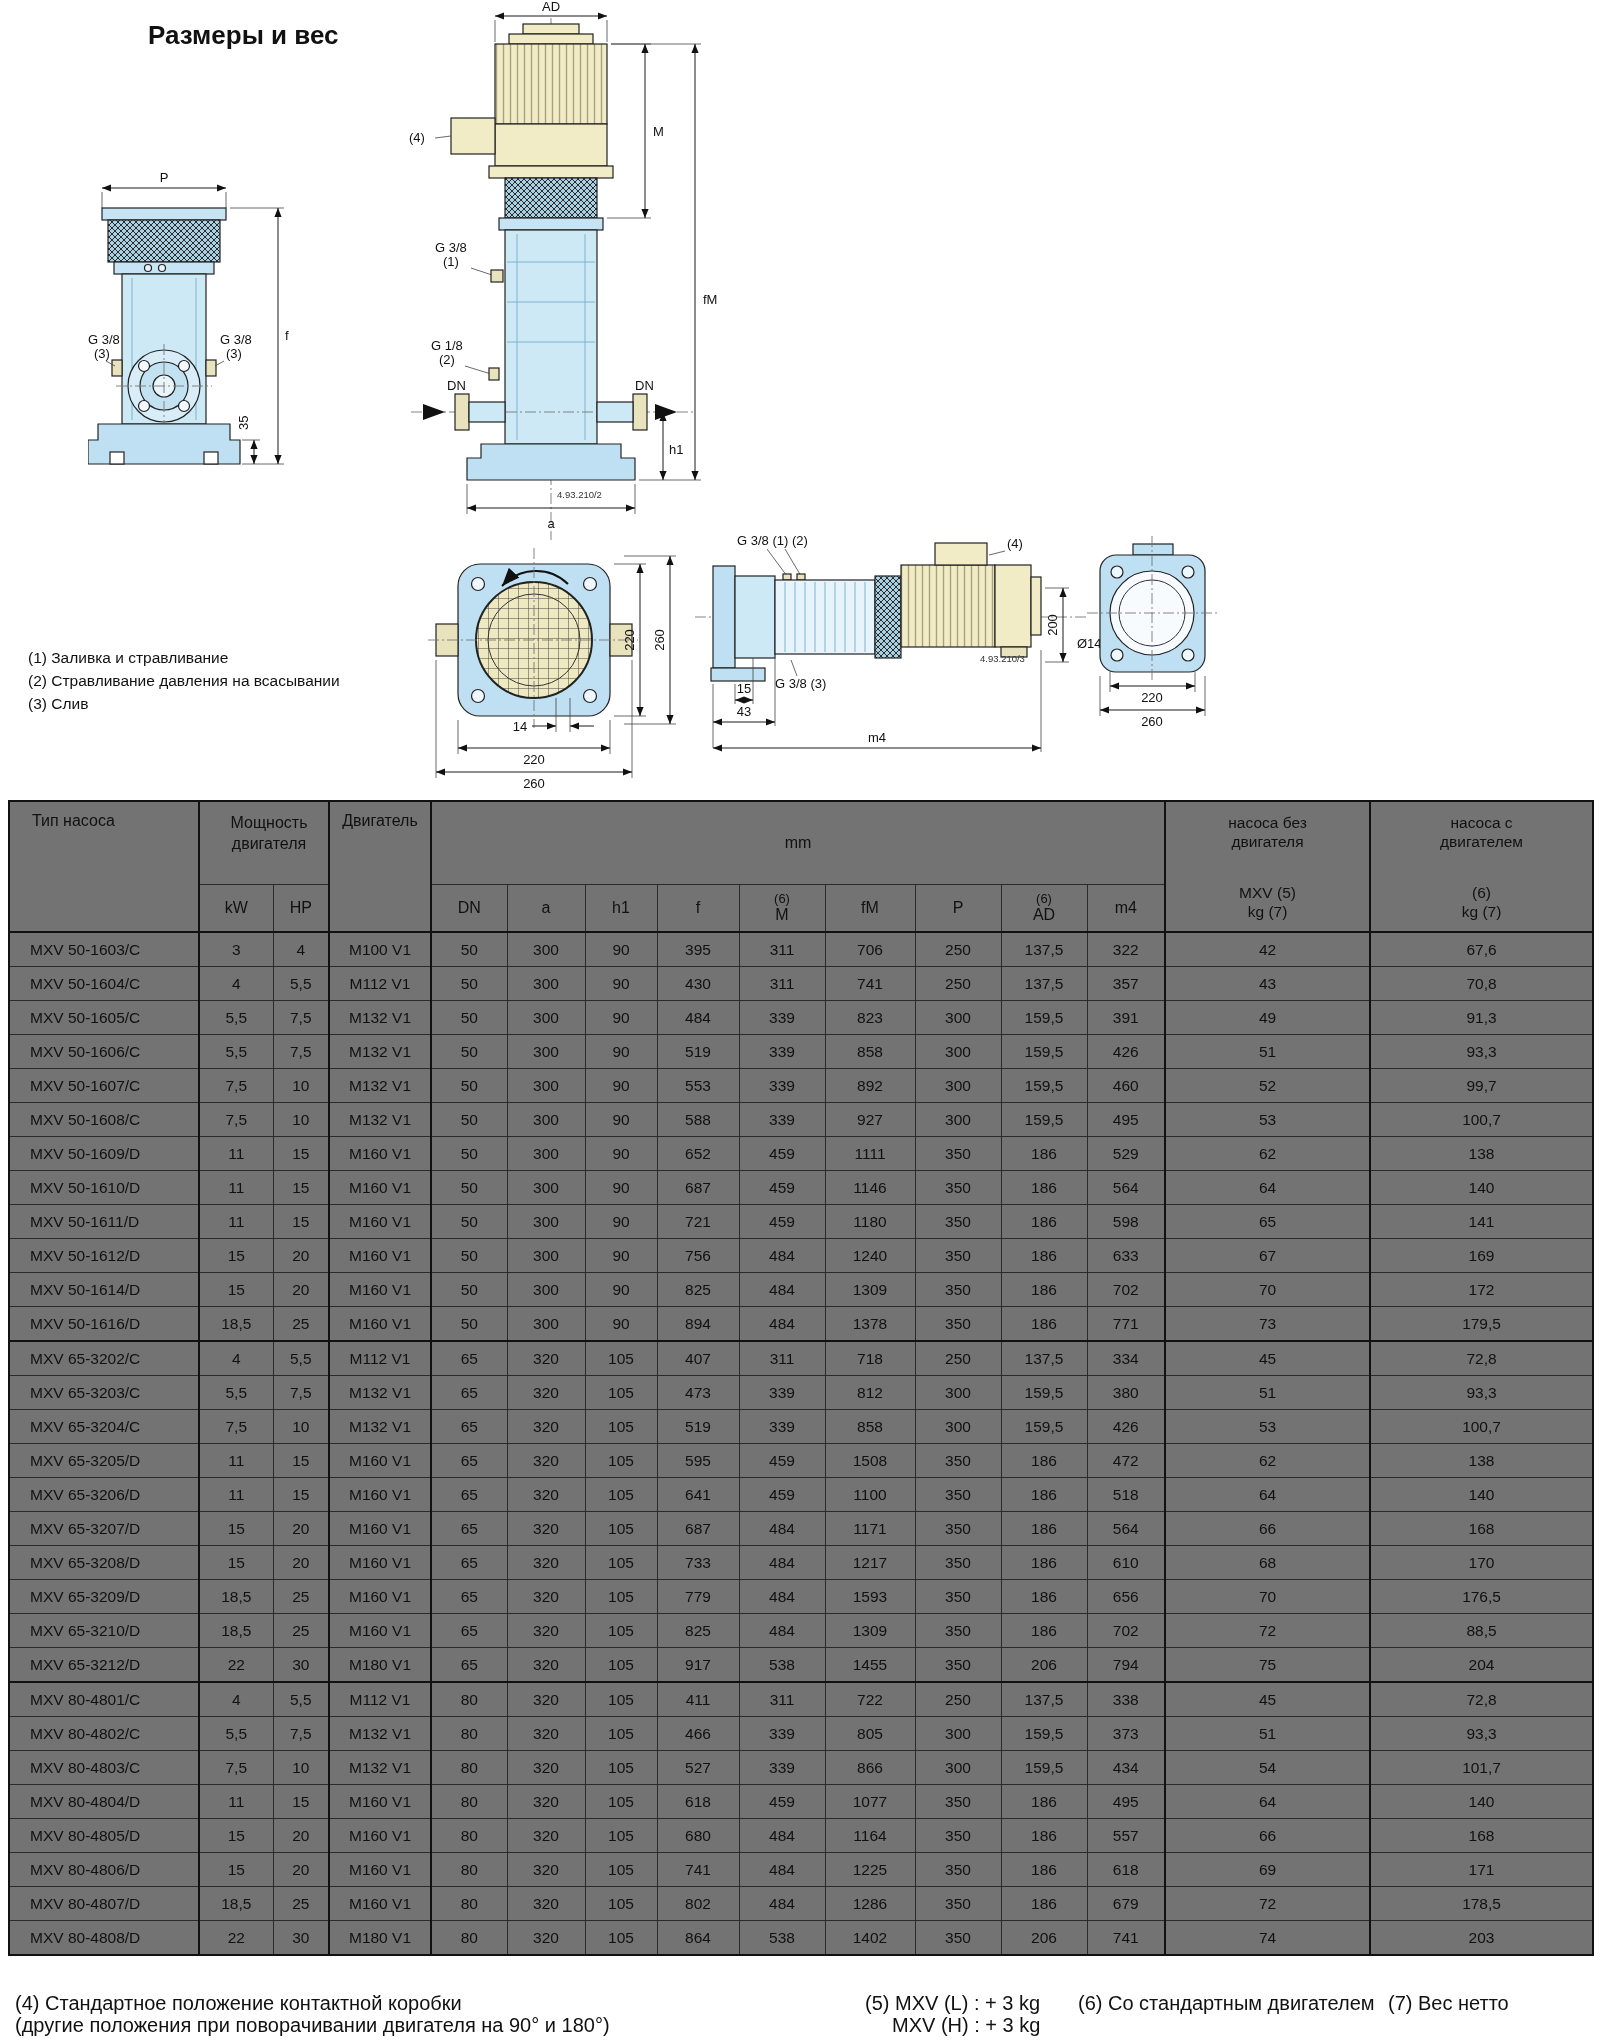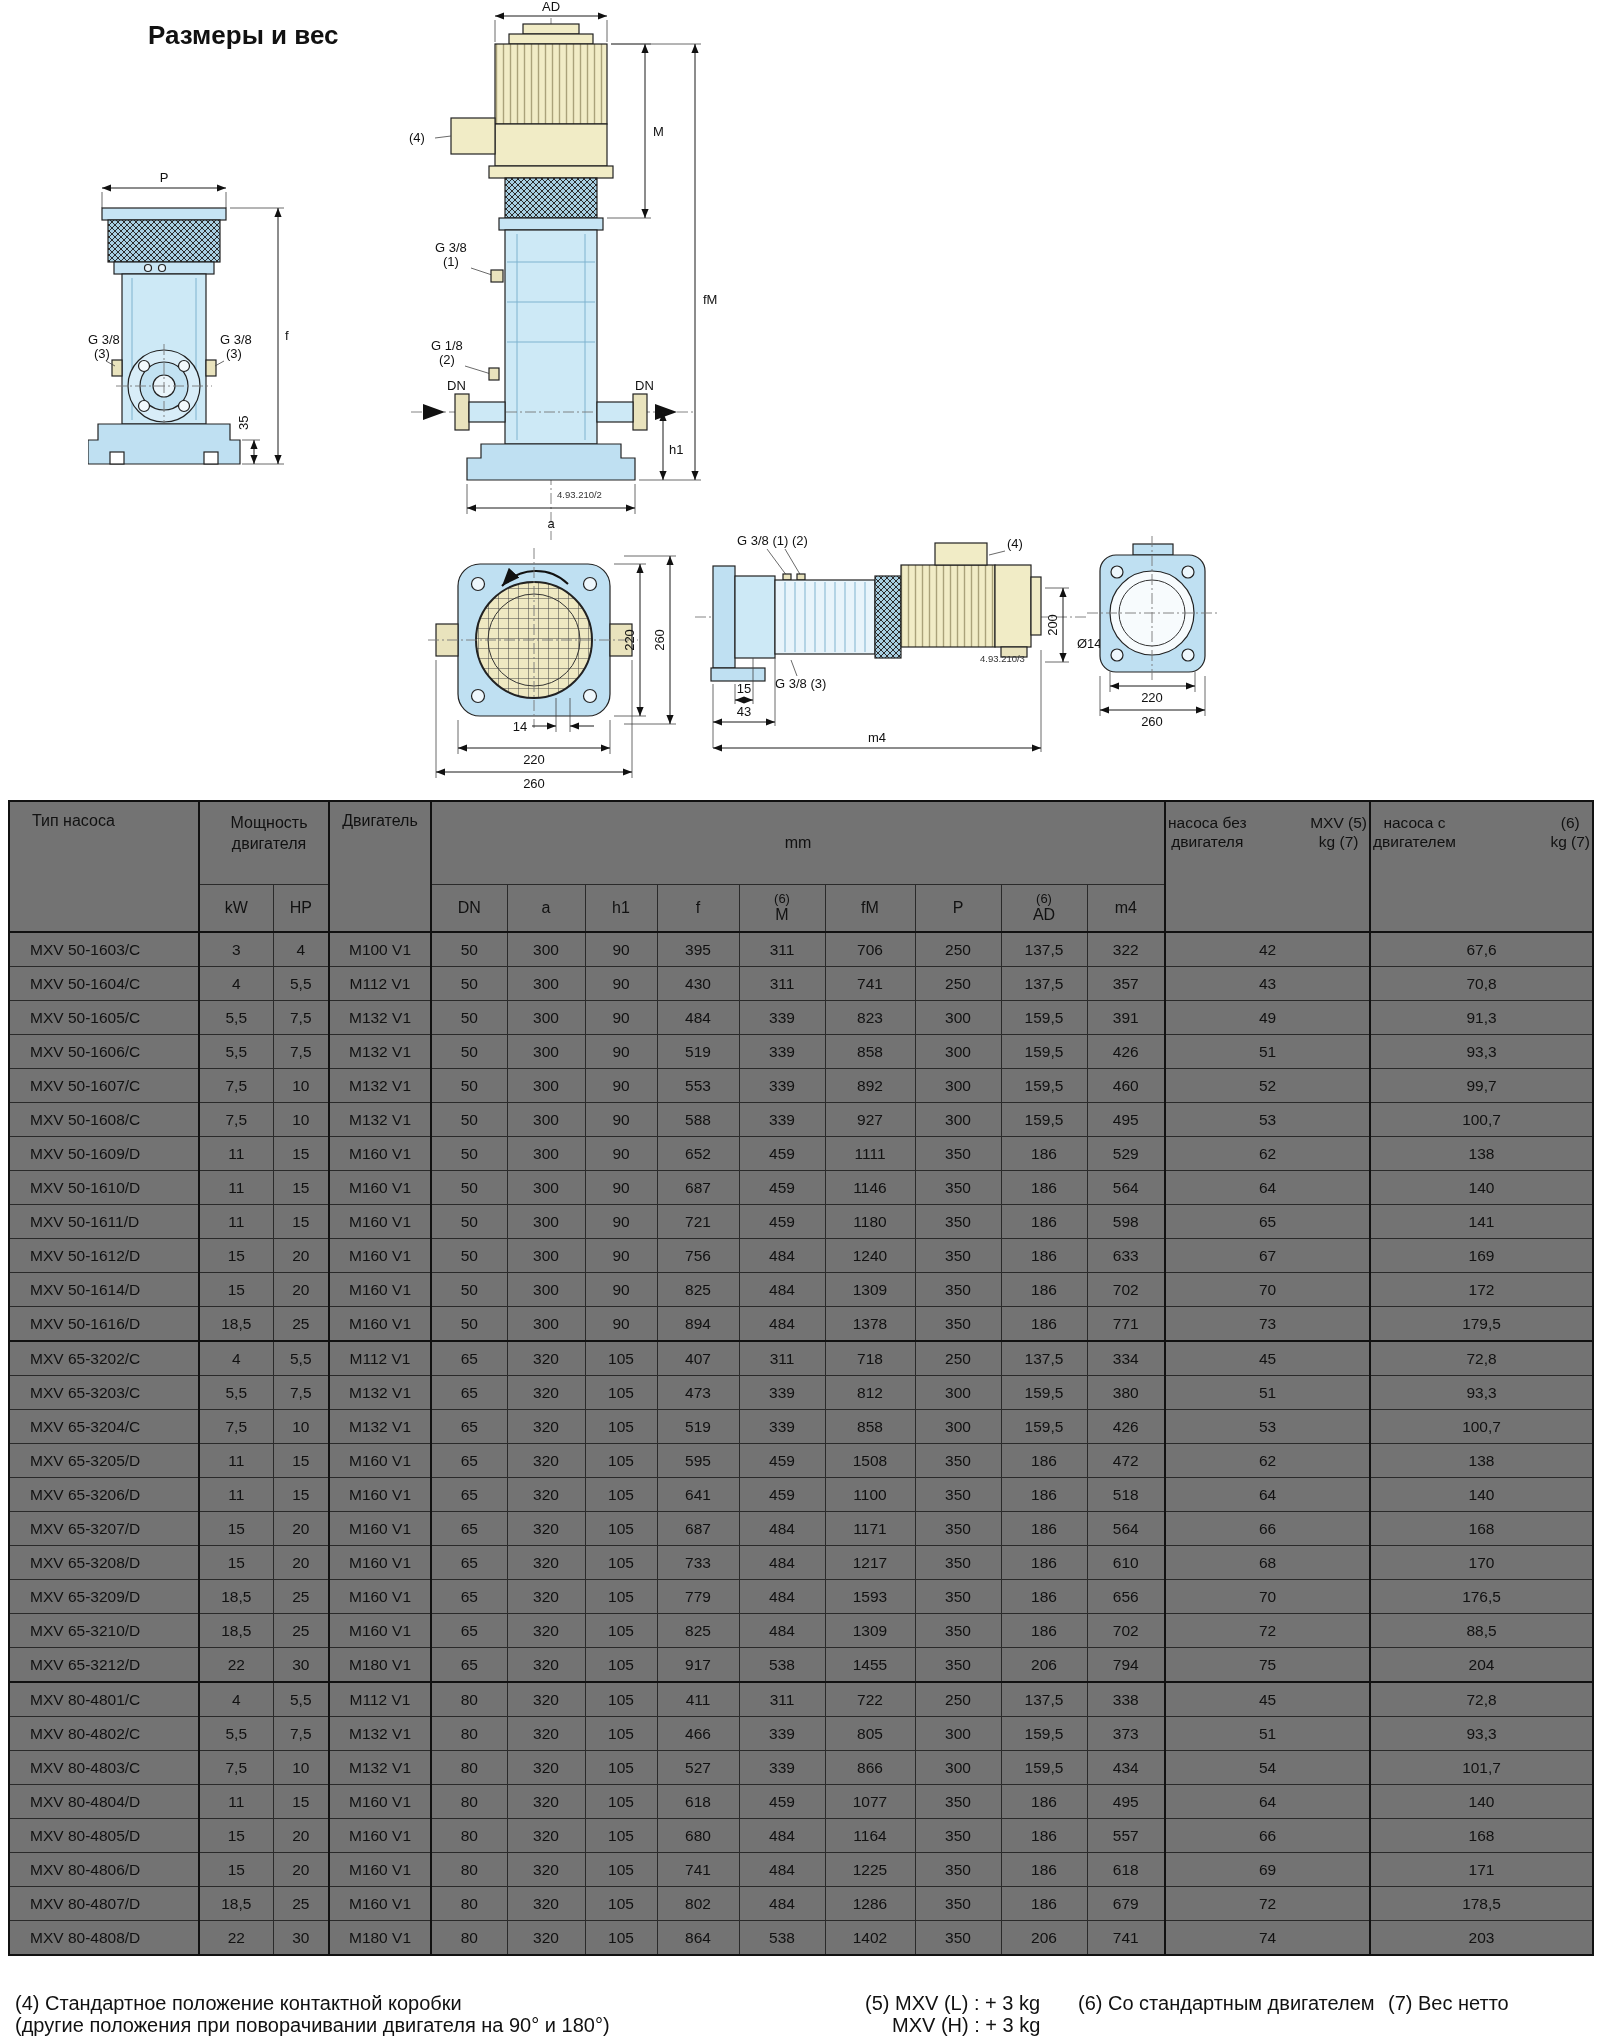--- a/index.html
+++ b/index.html
@@ -25,21 +25,21 @@
   .pump-table thead tr.h1 th{height:72px;font-size:16px;}
   .pump-table thead tr.h2 th{height:46px;font-size:16px;}
   .pump-table thead{border-bottom:2.5px solid #111;}
   .pump-table tbody td{height:33px;}
   .pump-table td.c0{text-align:left;padding-left:20px;}
   .hr2{border-right:2px solid #111 !important;}
   .th-type{text-align:left !important;vertical-align:top;padding:10px 0 0 22px !important;}
   .th-power{text-align:left;vertical-align:top;padding:10px 0 0 10px !important;line-height:21px;margin-left:12px;}
   .th-motor{vertical-align:top;padding-top:10px !important;}
   .sup{font-size:13px;line-height:14px;}
-  .stack{display:flex;flex-direction:row;justify-content:space-between;height:108px;padding:5px 0;line-height:19px;font-size:15.5px;}
+  .stack{display:flex;flex-direction:column;justify-content:space-between;height:108px;padding:5px 0;line-height:19px;font-size:15.5px;}
   tr.group-start td{border-top:2.5px solid #111 !important;}
 
   
   .fn{position:absolute;font-size:20px;line-height:22px;}
   .fn4{left:15px;top:1992px;}
   .fn5{left:865px;top:1992px;}
   .fn5 .l2{padding-left:27px;}
   .fn6{left:1078px;top:1992px;}
   .fn7{left:1388px;top:1992px;}
 </style>
@@ -340,20 +340,25 @@
       <text x="457" y="172" text-anchor="middle">220</text>
     </g>
     <g>
       <line class="ext" x1="405" y1="146" x2="405" y2="186"></line>
       <line class="ext" x1="510" y1="146" x2="510" y2="186"></line>
       <line class="dim" x1="405" y1="180" x2="510" y2="180" marker-start="url(#ar)" marker-end="url(#ar)"></line>
       <text x="457" y="196" text-anchor="middle">260</text>
     </g>
   </svg>
 
+  <div class="legend">
+    <div>(1) Заливка и стравливание</div>
+    <div>(2) Стравливание давления на всасывании</div>
+    <div>(3) Слив</div>
+  </div>
 
   <table class="pump-table">
     <colgroup>
       <col style="width:190px">
         <col style="width:74px">
         <col style="width:56px">
         <col style="width:102px">
       <col style="width:76px">
         <col style="width:78px">
         <col style="width:72px">

